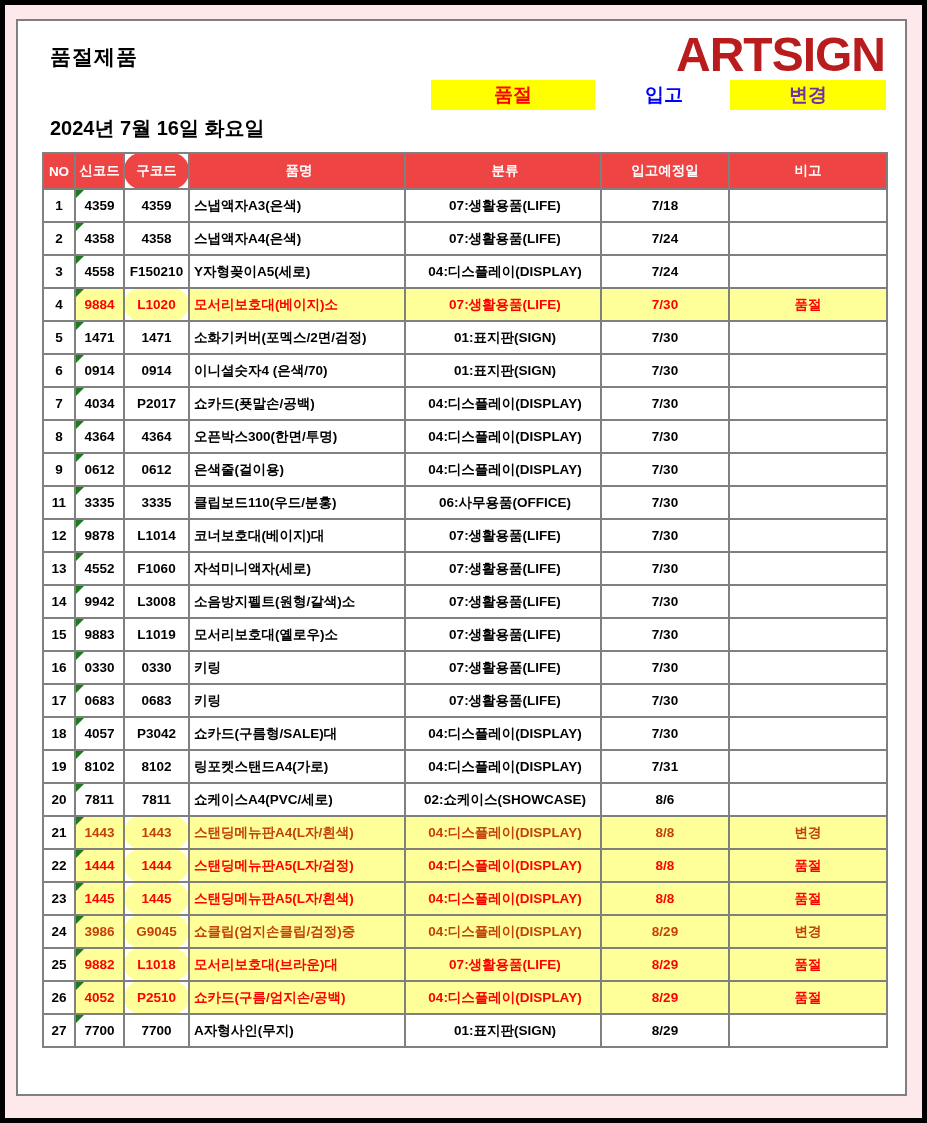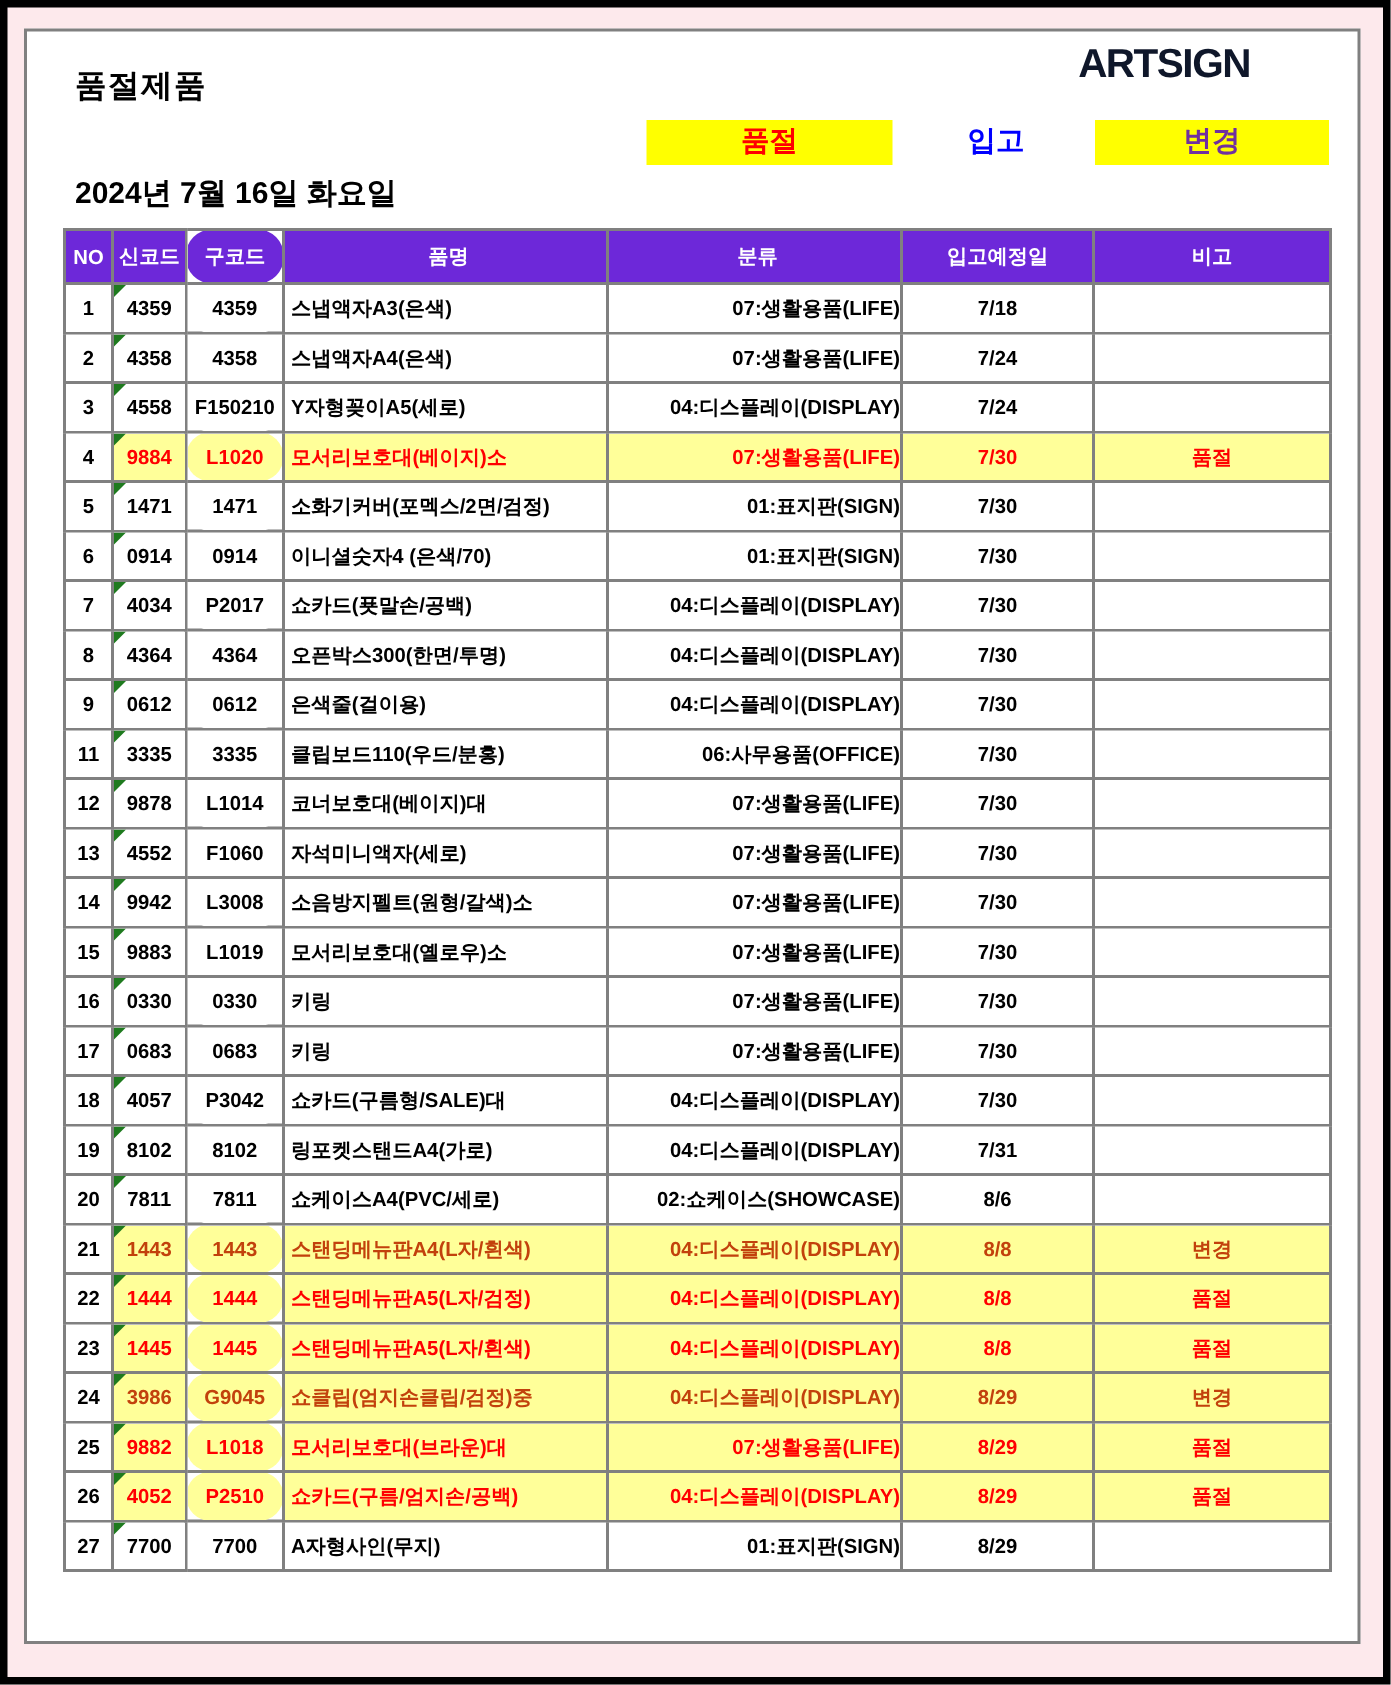--- a/index.html
+++ b/index.html
@@ -29,23 +29,23 @@
     font-size: 21px;
     font-weight: bold;
     color: #000000;
     letter-spacing: 1px;
   }
   .brand-logo {
     position: absolute;
     left: 658px; top: 6px;
     width: 200px;
     text-align: center;
-    font-size: 27px;
+    font-size: 48px;
     font-weight: 900;
-    color: #0f172a;
+    color: #b91c1c;
     letter-spacing: -1px;
   }
   .legend-badge {
     position: absolute;
     top: 59px;
     height: 30px;
     line-height: 30px;
     text-align: center;
     font-size: 19px;
     font-weight: bold;
@@ -71,32 +71,32 @@
     color: #000000;
   }
   .product-table th, .product-table td {
     border: 2px solid #808080;
     overflow: hidden;
     white-space: nowrap;
     vertical-align: middle;
     position: relative;
   }
   .product-table thead th {
-    background: #6d28d9;
+    background: #ef4444;
     color: #ffffff;
     height: 36px;
     font-weight: bold;
     text-align: center;
   }
   .product-table tbody td { height: 33px; background: #ffffff; }
   .c-no    { width: 32px;  text-align: center; }
   .c-new   { width: 49px;  text-align: center; }
   .c-old   { width: 65px;  text-align: center; border-radius: 17px; }
   .c-name  { width: 216px; text-align: left; padding-left: 4px; }
-  .c-cat   { width: 196px; text-align: right; padding-left: 4px; }
+  .c-cat   { width: 196px; text-align: center; padding-left: 4px; }
   .c-due   { width: 128px; text-align: center; }
   .c-note  { width: 158px; text-align: center; }
   td.hl-soldout { background: #ffff99 !important; color: #ff0000; }
   td.hl-changed { background: #ffff99 !important; color: #c2410c; }
   .comment-tri {
     position: absolute;
     left: 0; top: 0;
     width: 0; height: 0;
     border-top: 8px solid #1e7a1e;
     border-right: 8px solid transparent;

